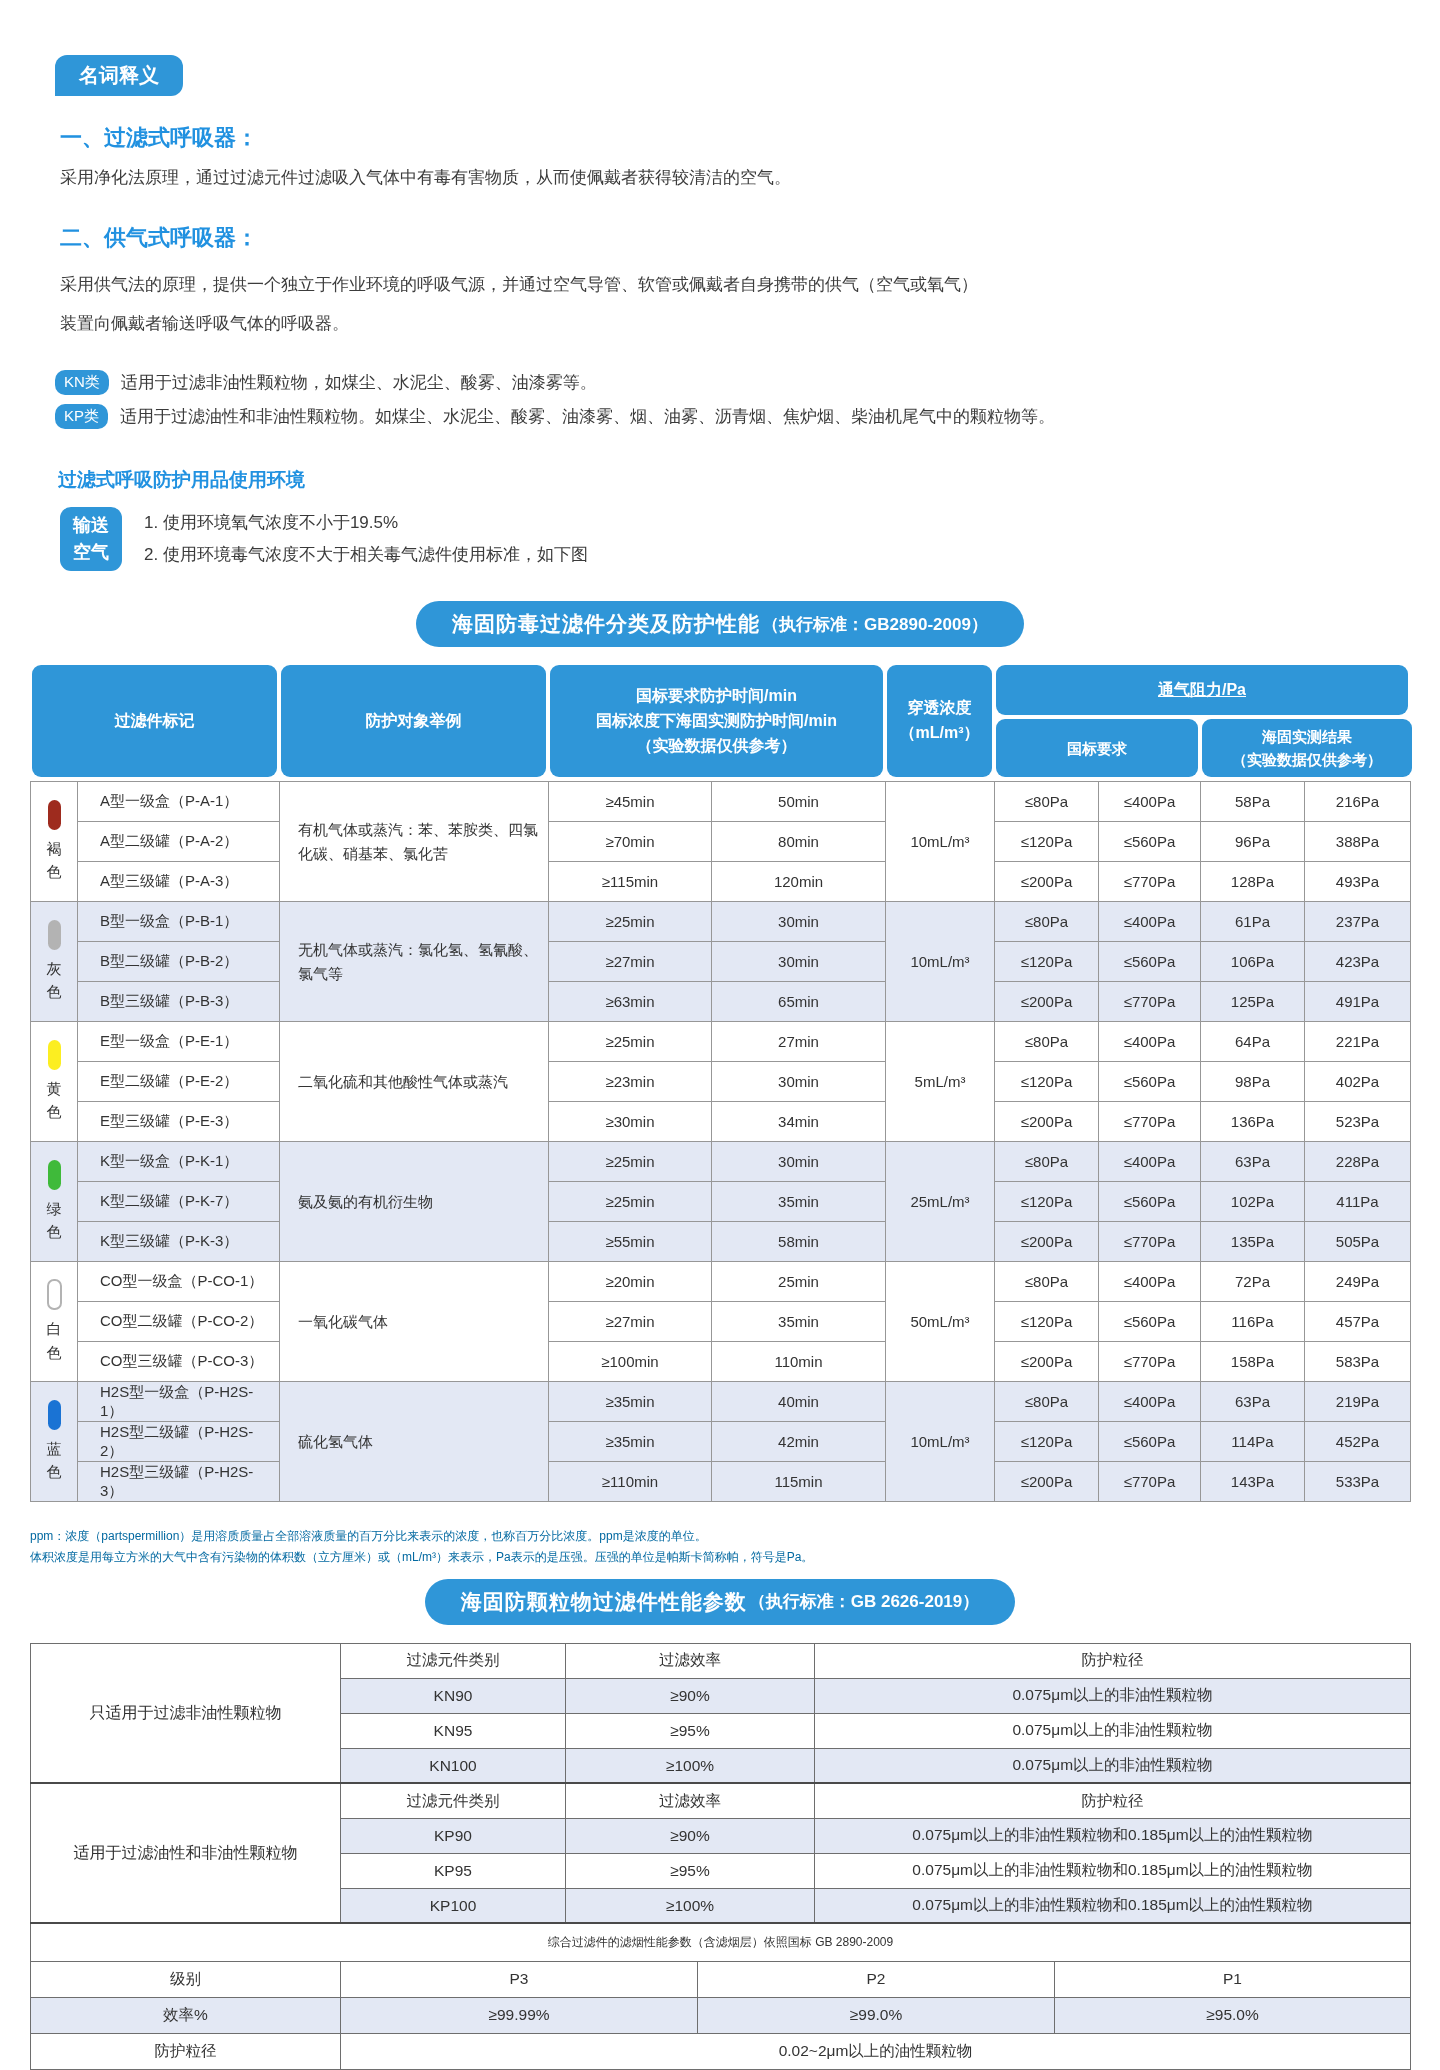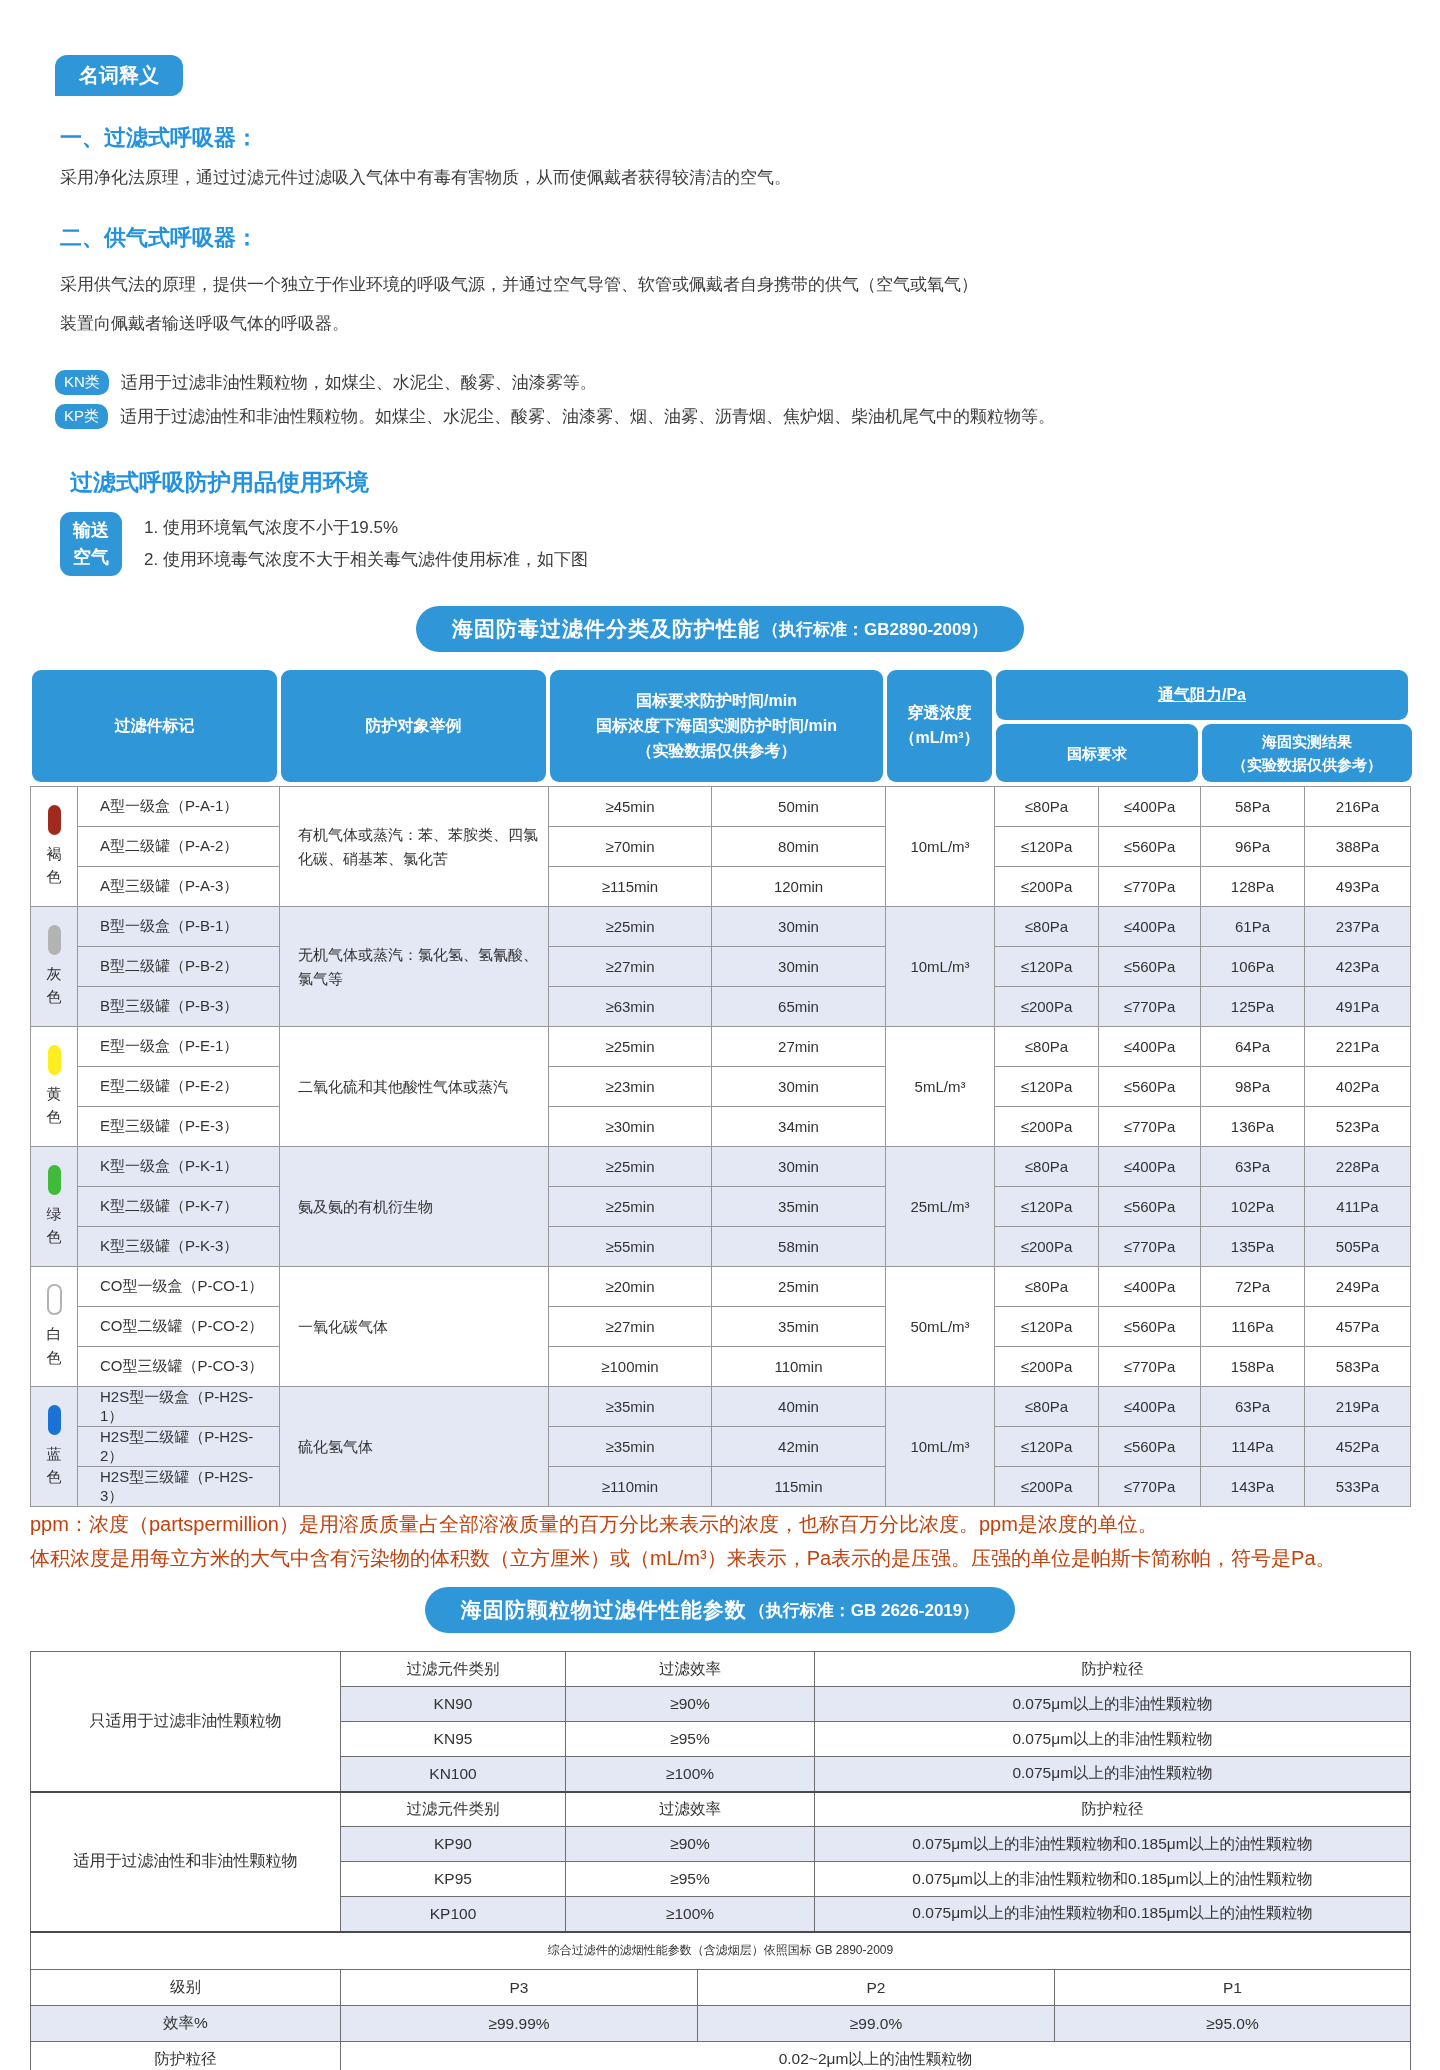--- a/index.html
+++ b/index.html
@@ -15,21 +15,21 @@
 
   .section-h{margin:27px 0 0 30px;color:#2191e0;font-size:22px;font-weight:bold;}
   .body-text{margin:12px 0 0 30px;font-size:17px;line-height:1.55;color:#3c3c3c;}
   .body-text.wide{line-height:2.3;}
 
   .class-row{margin:26px 0 0 25px;font-size:17px;display:flex;align-items:center;}
   .class-row + .class-row{margin-top:9px;}
   .class-badge{background:#2f96d8;color:#fff;font-size:15px;padding:3px 9px;border-radius:10px;
     margin-right:12px;flex:0 0 auto;}
 
-  .env-title{margin:38px 0 0 40px;color:#2191e0;font-size:23px;font-weight:bold;}
+  .env-title{margin:38px 0 0 28px;color:#2191e0;font-size:19px;font-weight:bold;}
   .env-row{margin:14px 0 0 30px;display:flex;align-items:center;}
   .env-badge{background:#2f96d8;color:#fff;border-radius:11px;width:62px;text-align:center;
     font-size:18px;font-weight:bold;line-height:1.5;padding:5px 0;}
   .env-items{margin-left:22px;font-size:17px;line-height:1.9;}
 
   .banner-row{display:flex;justify-content:center;}
   .banner-row.b1{margin-top:30px;}
   .banner-row.b2{margin-top:12px;}
   .banner{background:#2f96d8;color:#fff;border-radius:25px;padding:9px 36px;display:flex;align-items:center;}
   .banner-main{font-size:21px;font-weight:bold;letter-spacing:1px;}
@@ -52,21 +52,21 @@
   .t1-body{width:1380px;margin-top:4px;border:1px solid #4a4a4a;}
   .t1-body td{border:1px solid #979797;height:40px;text-align:center;vertical-align:middle;
     font-size:15px;color:#333;padding:0 4px;box-sizing:border-box;}
   tr.shaded td{background:#e3e8f4;}
   td.label{text-align:left;padding-left:22px;}
   td.target{text-align:left;padding-left:18px;line-height:1.6;}
   .capsule{width:13px;height:30px;border-radius:7px;margin:0 auto 7px auto;}
   .capsule.outline{width:11px;height:27px;background:#fff;border:2px solid #b3b3b3;}
   .color-name div{font-size:15px;line-height:1.55;color:#333;}
 
-  .notes{margin:0 0 0 0;color:#c2410c;font-size:20px;line-height:1.7;}
+  .notes{margin:24px 0 0 0;color:#0369a1;font-size:12px;line-height:1.7;}
   .notes div{white-space:nowrap;}
 
   .t2a,.t2b{width:1380px;border:1px solid #4a4a4a;}
   .t2a{margin-top:18px;}
   .t2b{margin-top:-1px;}
   .t2a td,.t2b td{border:1px solid #6e6e6e;text-align:center;vertical-align:middle;
     font-size:15.5px;color:#333;box-sizing:border-box;padding:0 6px;}
   .t2a td{height:35px;}
   .t2b td{height:36px;}
   .t2a td.left-cat{font-size:16px;}

